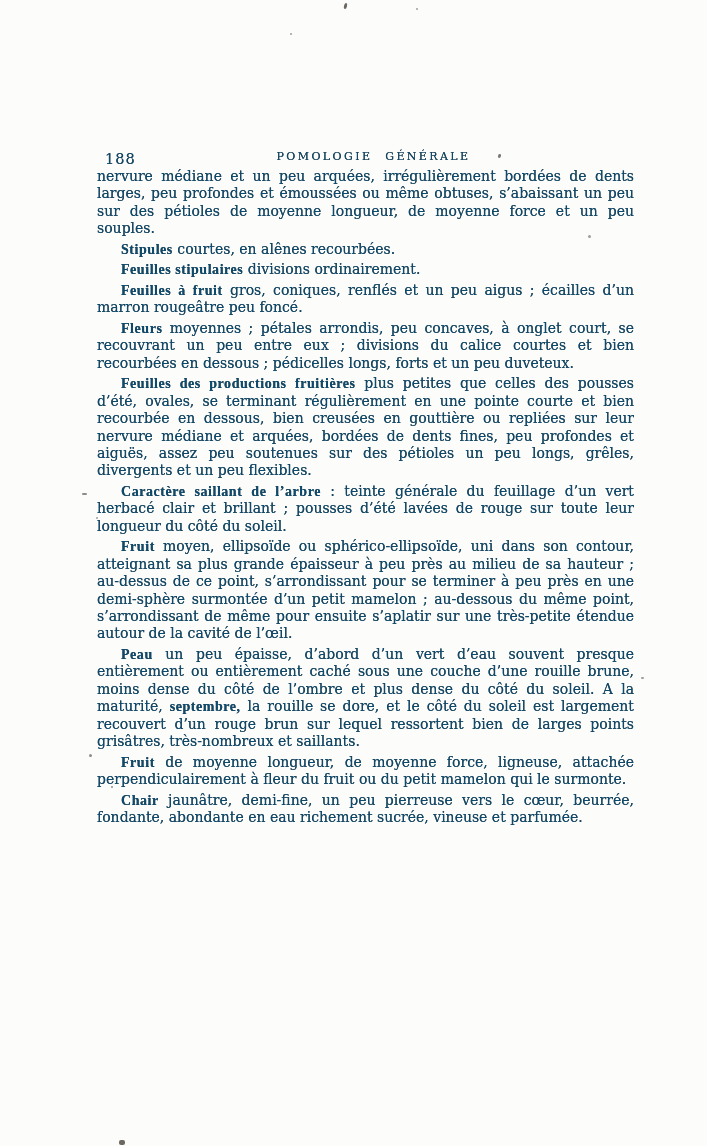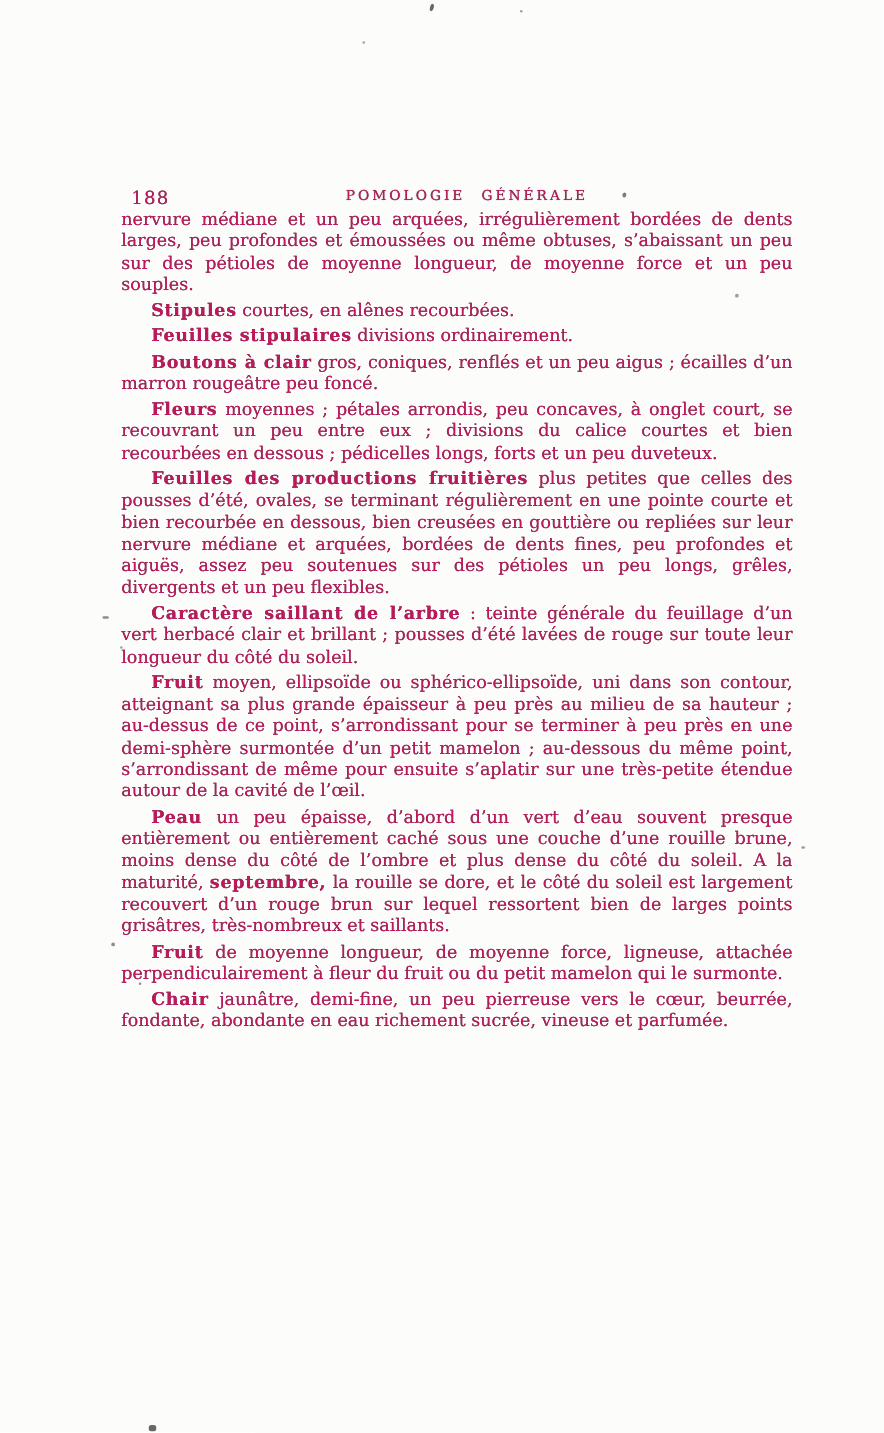--- a/index.html
+++ b/index.html
@@ -3,21 +3,21 @@
 <meta charset="utf-8">
 <style>
   html, body { margin: 0; padding: 0; background: #ffffff; }
   .page {
     position: relative;
     width: 707px;
     height: 1146px;
     background: #fcfcfb;
     overflow: hidden;
     font-family: "DejaVu Serif", "Liberation Serif", serif;
-    color: #be185d;
+    color: #0c4a6e;
   }
   .header { position: absolute; top: 149px; left: 0; width: 707px; height: 24px; }
   .pagenum {
     position: absolute; left: 105px; top: 2px;
     font-size: 14.5px; letter-spacing: 1px;
     text-shadow: 0 0 0.5px rgba(43,38,32,0.8);
   }
   .title {
     position: absolute; left: 40px; top: 1px; width: 667px;
     text-align: center;
@@ -29,38 +29,38 @@
   .body {
     position: absolute; left: 97px; top: 168px; width: 537px;
     font-size: 14px;
     line-height: 17.4px;
     text-align: justify;
     text-shadow: 0 0 0.5px rgba(43,38,32,0.8);
   }
   .para { margin: 0; text-indent: 24px; }
   .para + .para { margin-top: 3.2px; }
   .para.no-indent { text-indent: 0; }
-  .lead { font-weight: bold; letter-spacing: 0.55px; }
+  .lead { font-weight: bold; letter-spacing: 0.55px; font-family: Liberation Serif, serif; }
   .speck { position: absolute; background: #47423b; border-radius: 50%; }
 </style>
 </head>
 <body>
 
 <div class="page">
 
   <div class="header">
     <span class="pagenum">188</span>
     <span class="title">POMOLOGIE GÉNÉRALE</span>
   </div>
 
   <div class="body">
       <p class="para no-indent"><span class="txt">nervure médiane et un peu arquées, irrégulièrement bordées de dents larges, peu profondes et émoussées ou même obtuses, s’abaissant un peu sur des pétioles de moyenne longueur, de moyenne force et un peu souples.</span></p>
       <p class="para"><span class="lead">Stipules</span><span class="txt"> courtes, en alênes recourbées.</span></p>
       <p class="para"><span class="lead">Feuilles stipulaires</span><span class="txt"> divisions ordinairement.</span></p>
-      <p class="para"><span class="lead">Boutons à clair</span><span class="txt"> gros, coniques, renflés et un peu aigus&nbsp;; écailles d’un marron rougeâtre peu foncé.</span></p>
+      <p class="para"><span class="lead">Feuilles à fruit</span><span class="txt"> gros, coniques, renflés et un peu aigus&nbsp;; écailles d’un marron rougeâtre peu foncé.</span></p>
       <p class="para"><span class="lead">Fleurs</span><span class="txt"> moyennes&nbsp;; pétales arrondis, peu concaves, à onglet court, se recouvrant un peu entre eux&nbsp;; divisions du calice courtes et bien recourbées en dessous&nbsp;; pédicelles longs, forts et un peu duveteux.</span></p>
       <p class="para"><span class="lead">Feuilles des productions fruitières</span><span class="txt"> plus petites que celles des pousses d’été, ovales, se terminant régulièrement en une pointe courte et bien recourbée en dessous, bien creusées en gouttière ou repliées sur leur nervure médiane et arquées, bordées de dents fines, peu profondes et aiguës, assez peu soutenues sur des pétioles un peu longs, grêles, divergents et un peu flexibles.</span></p>
       <p class="para"><span class="lead">Caractère saillant de l’arbre</span><span class="txt">&nbsp;: teinte générale du feuillage d’un vert herbacé clair et brillant&nbsp;; pousses d’été lavées de rouge sur toute leur longueur du côté du soleil.</span></p>
       <p class="para"><span class="lead">Fruit</span><span class="txt"> moyen, ellipsoïde ou sphérico-ellipsoïde, uni dans son contour, atteignant sa plus grande épaisseur à peu près au milieu de sa hauteur&nbsp;; au-dessus de ce point, s’arrondissant pour se terminer à peu près en une demi-sphère surmontée d’un petit mamelon&nbsp;; au-dessous du même point, s’arrondissant de même pour ensuite s’aplatir sur une très-petite étendue autour de la cavité de l’œil.</span></p>
       <p class="para"><span class="lead">Peau</span><span class="txt"> un peu épaisse, d’abord d’un vert d’eau souvent presque entièrement ou entièrement caché sous une couche d’une rouille brune, moins dense du côté de l’ombre et plus dense du côté du soleil. A la maturité, </span><span class="lead">septembre,</span><span class="txt"> la rouille se dore, et le côté du soleil est largement recouvert d’un rouge brun sur lequel ressortent bien de larges points grisâtres, très-nombreux et saillants.</span></p>
       <p class="para"><span class="lead">Fruit</span><span class="txt"> de moyenne longueur, de moyenne force, ligneuse, attachée perpendiculairement à fleur du fruit ou du petit mamelon qui le surmonte.</span></p>
       <p class="para"><span class="lead">Chair</span><span class="txt"> jaunâtre, demi-fine, un peu pierreuse vers le cœur, beurrée, fondante, abondante en eau richement sucrée, vineuse et parfumée.</span></p>
     </div>
 
   <div class="speck" style="left:344px;top:3px;width:3px;height:6px;opacity:.8;transform:rotate(15deg);"></div>

